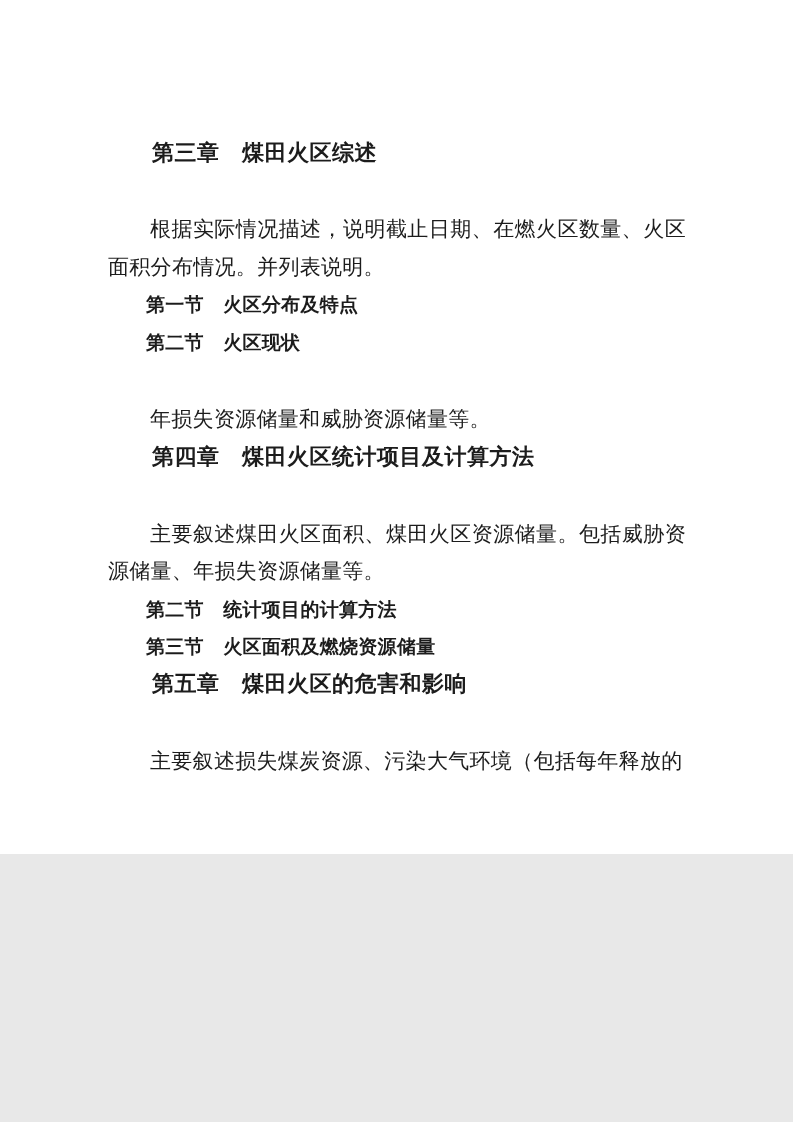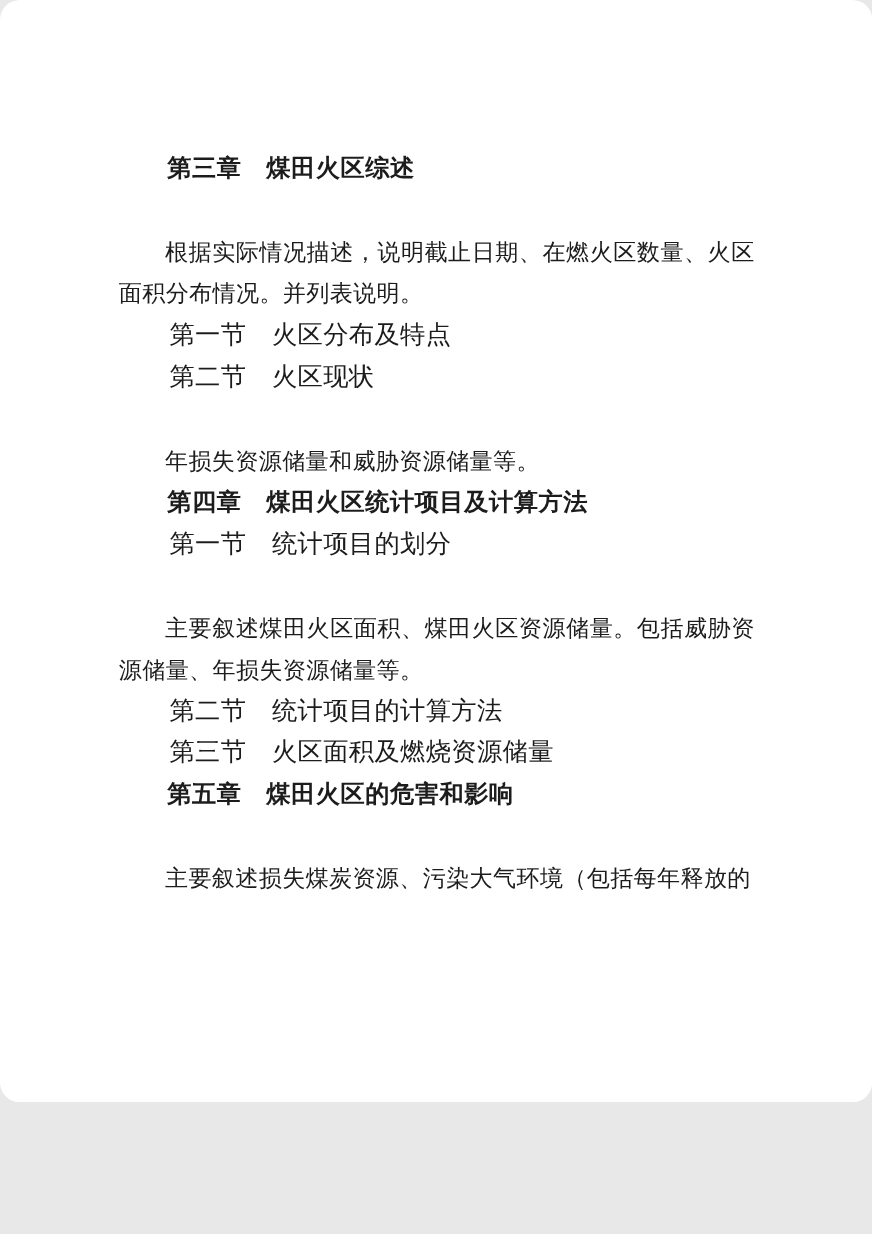--- a/index.html
+++ b/index.html
@@ -4,27 +4,26 @@
 <title>Document Page</title>
 <style>
   html, body {
     margin: 0;
     padding: 0;
     background: #e8e8e8;
   }
   .page {
     position: relative;
     width: 793px;
-    height: 1002px;
+    height: 854px;
     margin: 0 auto;
     background: #ffffff;
     overflow: hidden;
     font-family: "Liberation Serif", "DejaVu Serif", serif;
     color: #1c1c1c;
-    border-radius: 18px;
   }
   .content {
     position: absolute;
     left: 108px;
     top: 134px;
     width: 578px;
   }
   .content p {
     margin: 0;
     padding: 0;
@@ -39,22 +38,23 @@
     margin-top: 40px;
   }
   p.chapter-heading {
     font-family: "Liberation Sans", "DejaVu Sans", sans-serif;
     font-weight: bold;
     font-size: 22px;
     letter-spacing: 0.5px;
     text-align: left;
   }
   p.section-heading {
-    font-size: 23px;
+    font-size: 19px;
     text-align: left;
+    font-weight: bold;
   }
   .footer {
     position: absolute;
     left: 103px;
     top: 1005px;
     font-size: 19px;
     line-height: 28px;
     letter-spacing: 1px;
     color: #0c4a6e;
   }
@@ -63,21 +63,20 @@
 <body>
 
 <div class="page">
   <div class="content">
     <p class="chapter-heading">第三章　煤田火区综述</p>
     <p class="body-para">根据实际情况描述，说明截止日期、在燃火区数量、火区面积分布情况。并列表说明。</p>
     <p class="section-heading">第一节　火区分布及特点</p>
     <p class="section-heading">第二节　火区现状</p>
     <p class="body-para">年损失资源储量和威胁资源储量等。</p>
     <p class="chapter-heading">第四章　煤田火区统计项目及计算方法</p>
-    <p class="section-heading">第一节　统计项目的划分</p>
     <p class="body-para">主要叙述煤田火区面积、煤田火区资源储量。包括威胁资源储量、年损失资源储量等。</p>
     <p class="section-heading">第二节　统计项目的计算方法</p>
     <p class="section-heading">第三节　火区面积及燃烧资源储量</p>
     <p class="chapter-heading">第五章　煤田火区的危害和影响</p>
     <p class="body-para">主要叙述损失煤炭资源、污染大气环境（包括每年释放的</p>
   </div>
   <div class="footer">— 54 —</div>
 </div>
 
 </body></html>

